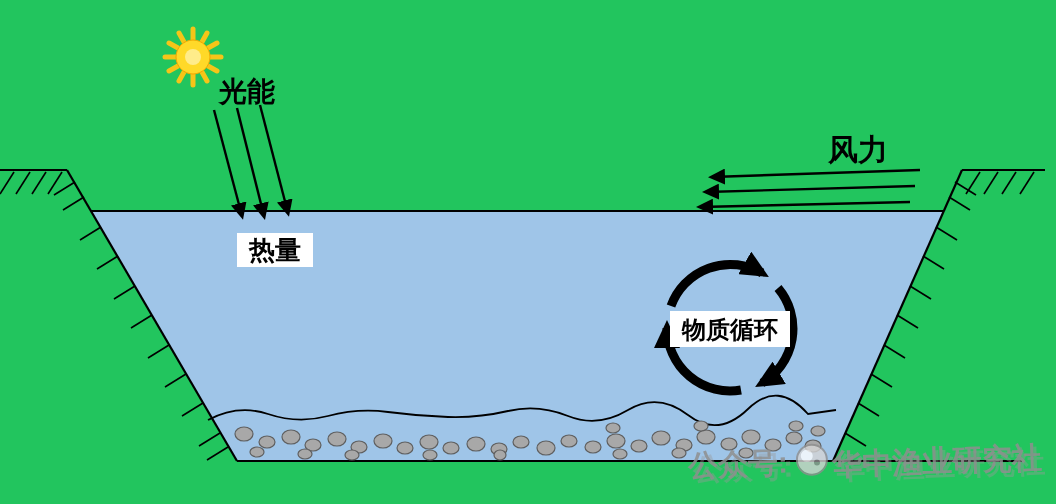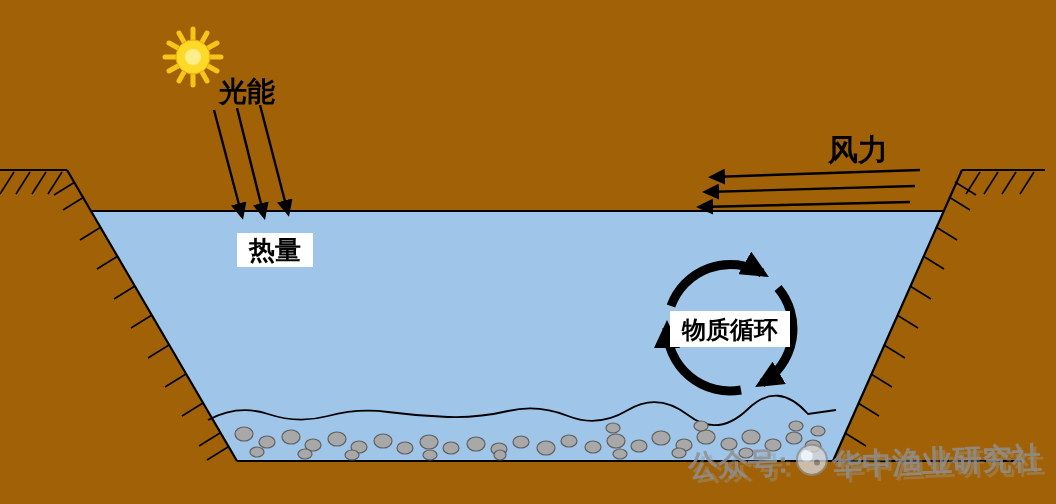--- a/index.html
+++ b/index.html
@@ -1,17 +1,17 @@
 <!DOCTYPE html>
 <html><head>
 <meta charset="utf-8">
 <style>
   html,body{margin:0;padding:0;background:#ffffff;}
   body{width:1056px;height:504px;overflow:hidden;font-family:"Liberation Sans",sans-serif;}
-  #stage{position:relative;width:1056px;height:504px;background:#a16207;}
+  #stage{position:relative;width:1056px;height:504px;background:#22c55e;}
   svg{display:block;}
   text{font-family:"Liberation Sans","DejaVu Sans",sans-serif;}
   .diagram-label{font-weight:bold;fill:#000000;}
   .watermark-text{font-weight:bold;}
 </style>
 </head>
 <body>
 
 <div id="stage">
 <svg width="1056" height="504" viewBox="0 0 1056 504" xmlns="http://www.w3.org/2000/svg">

